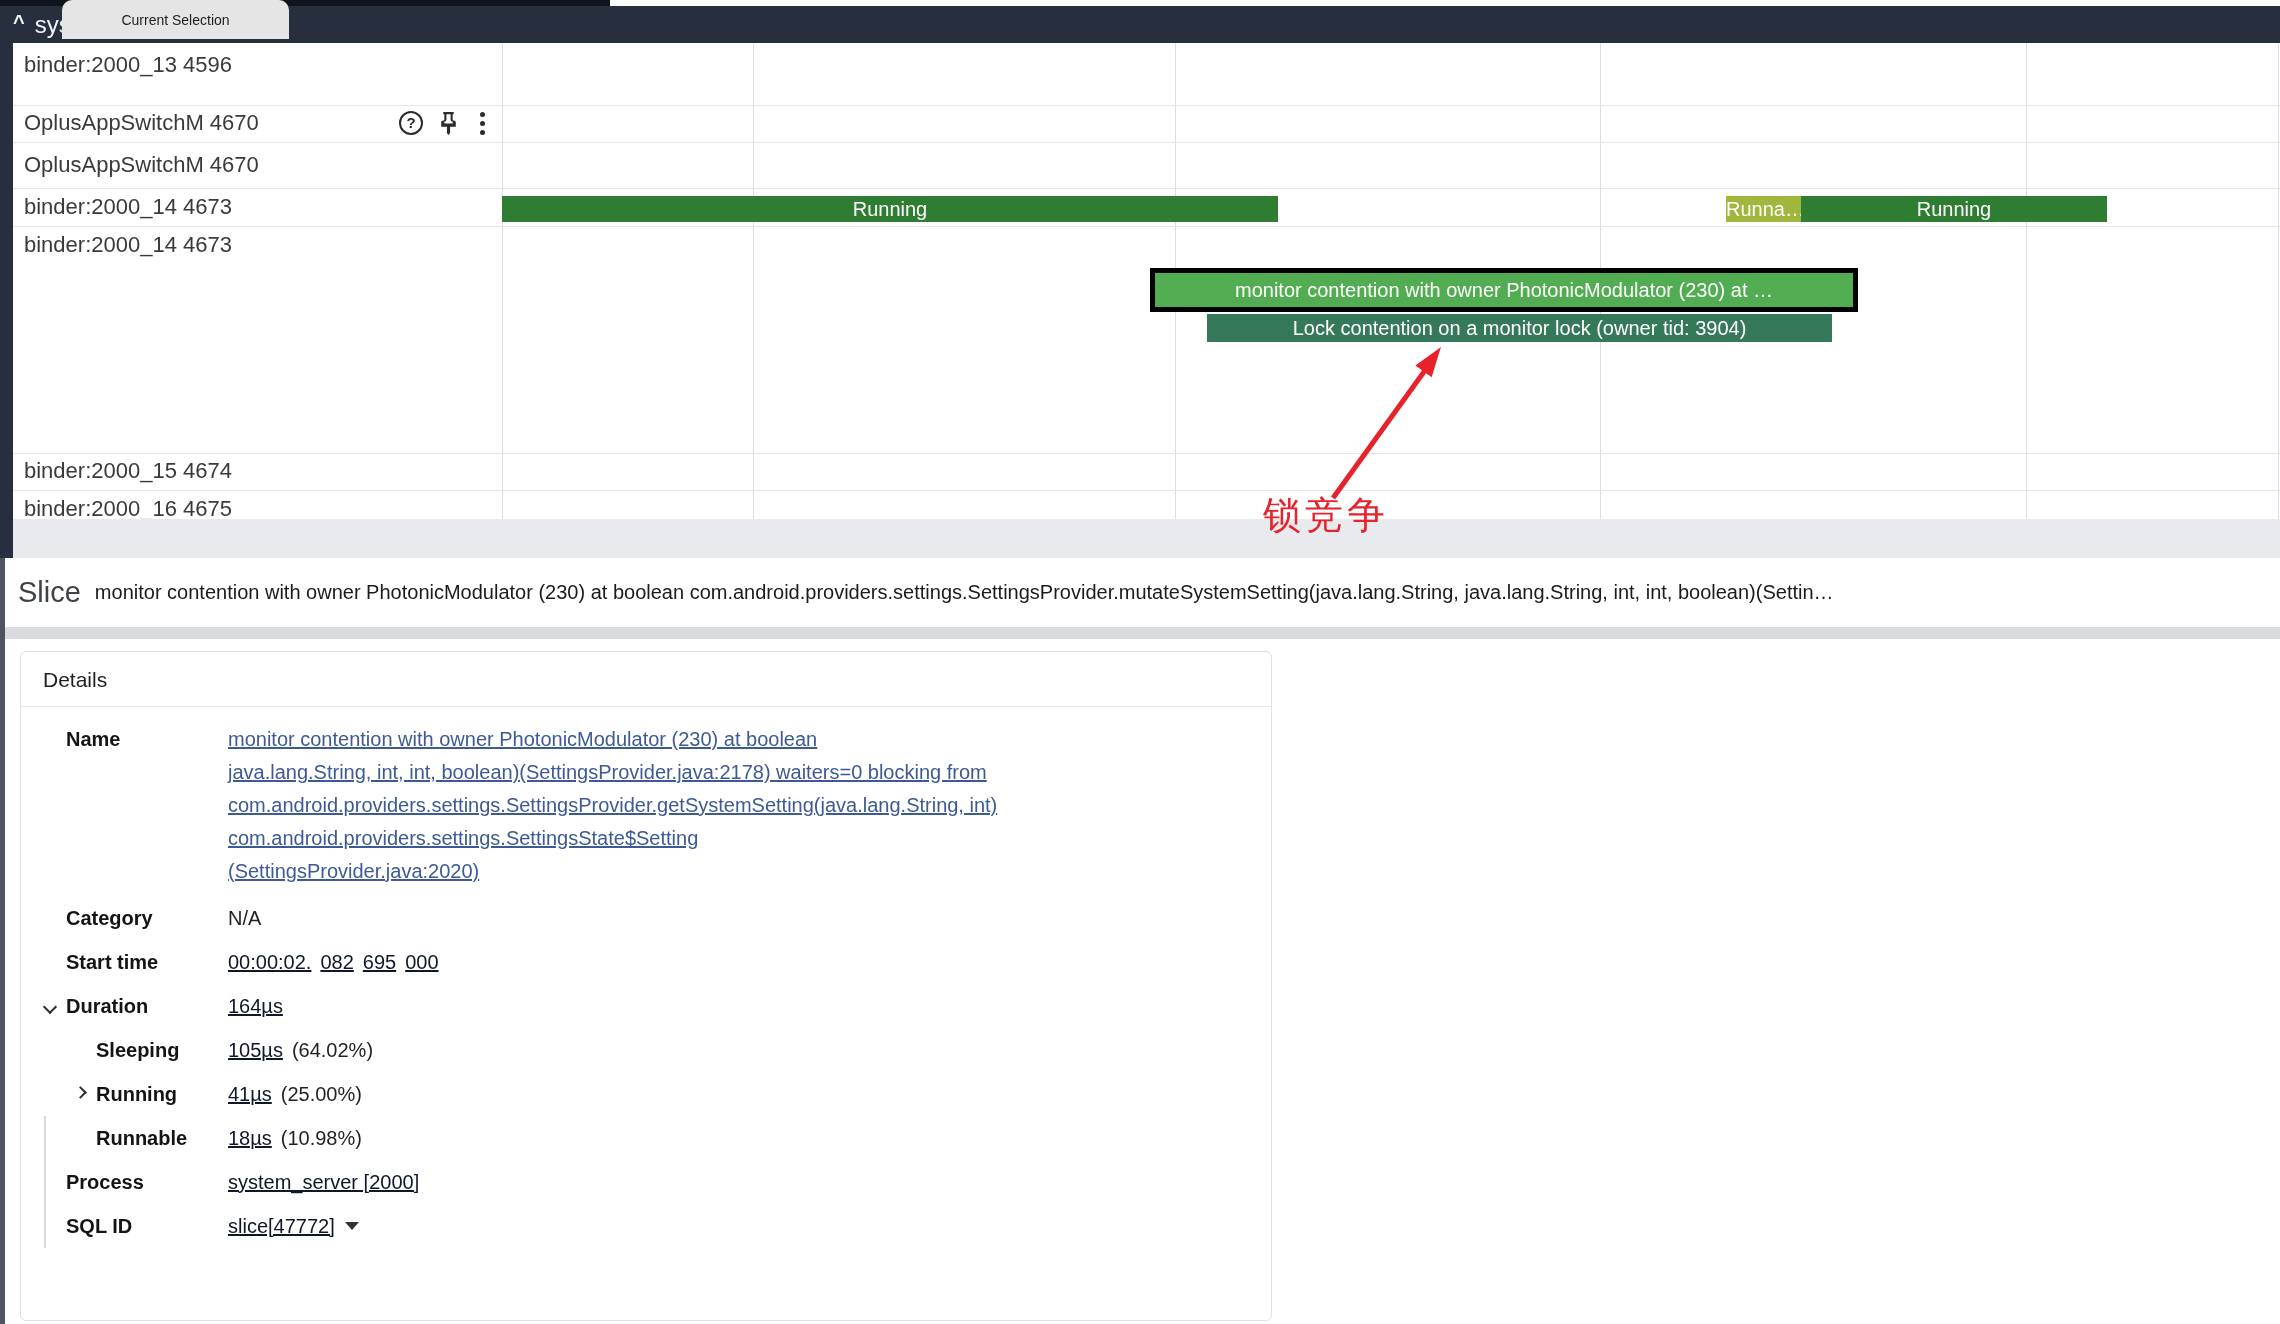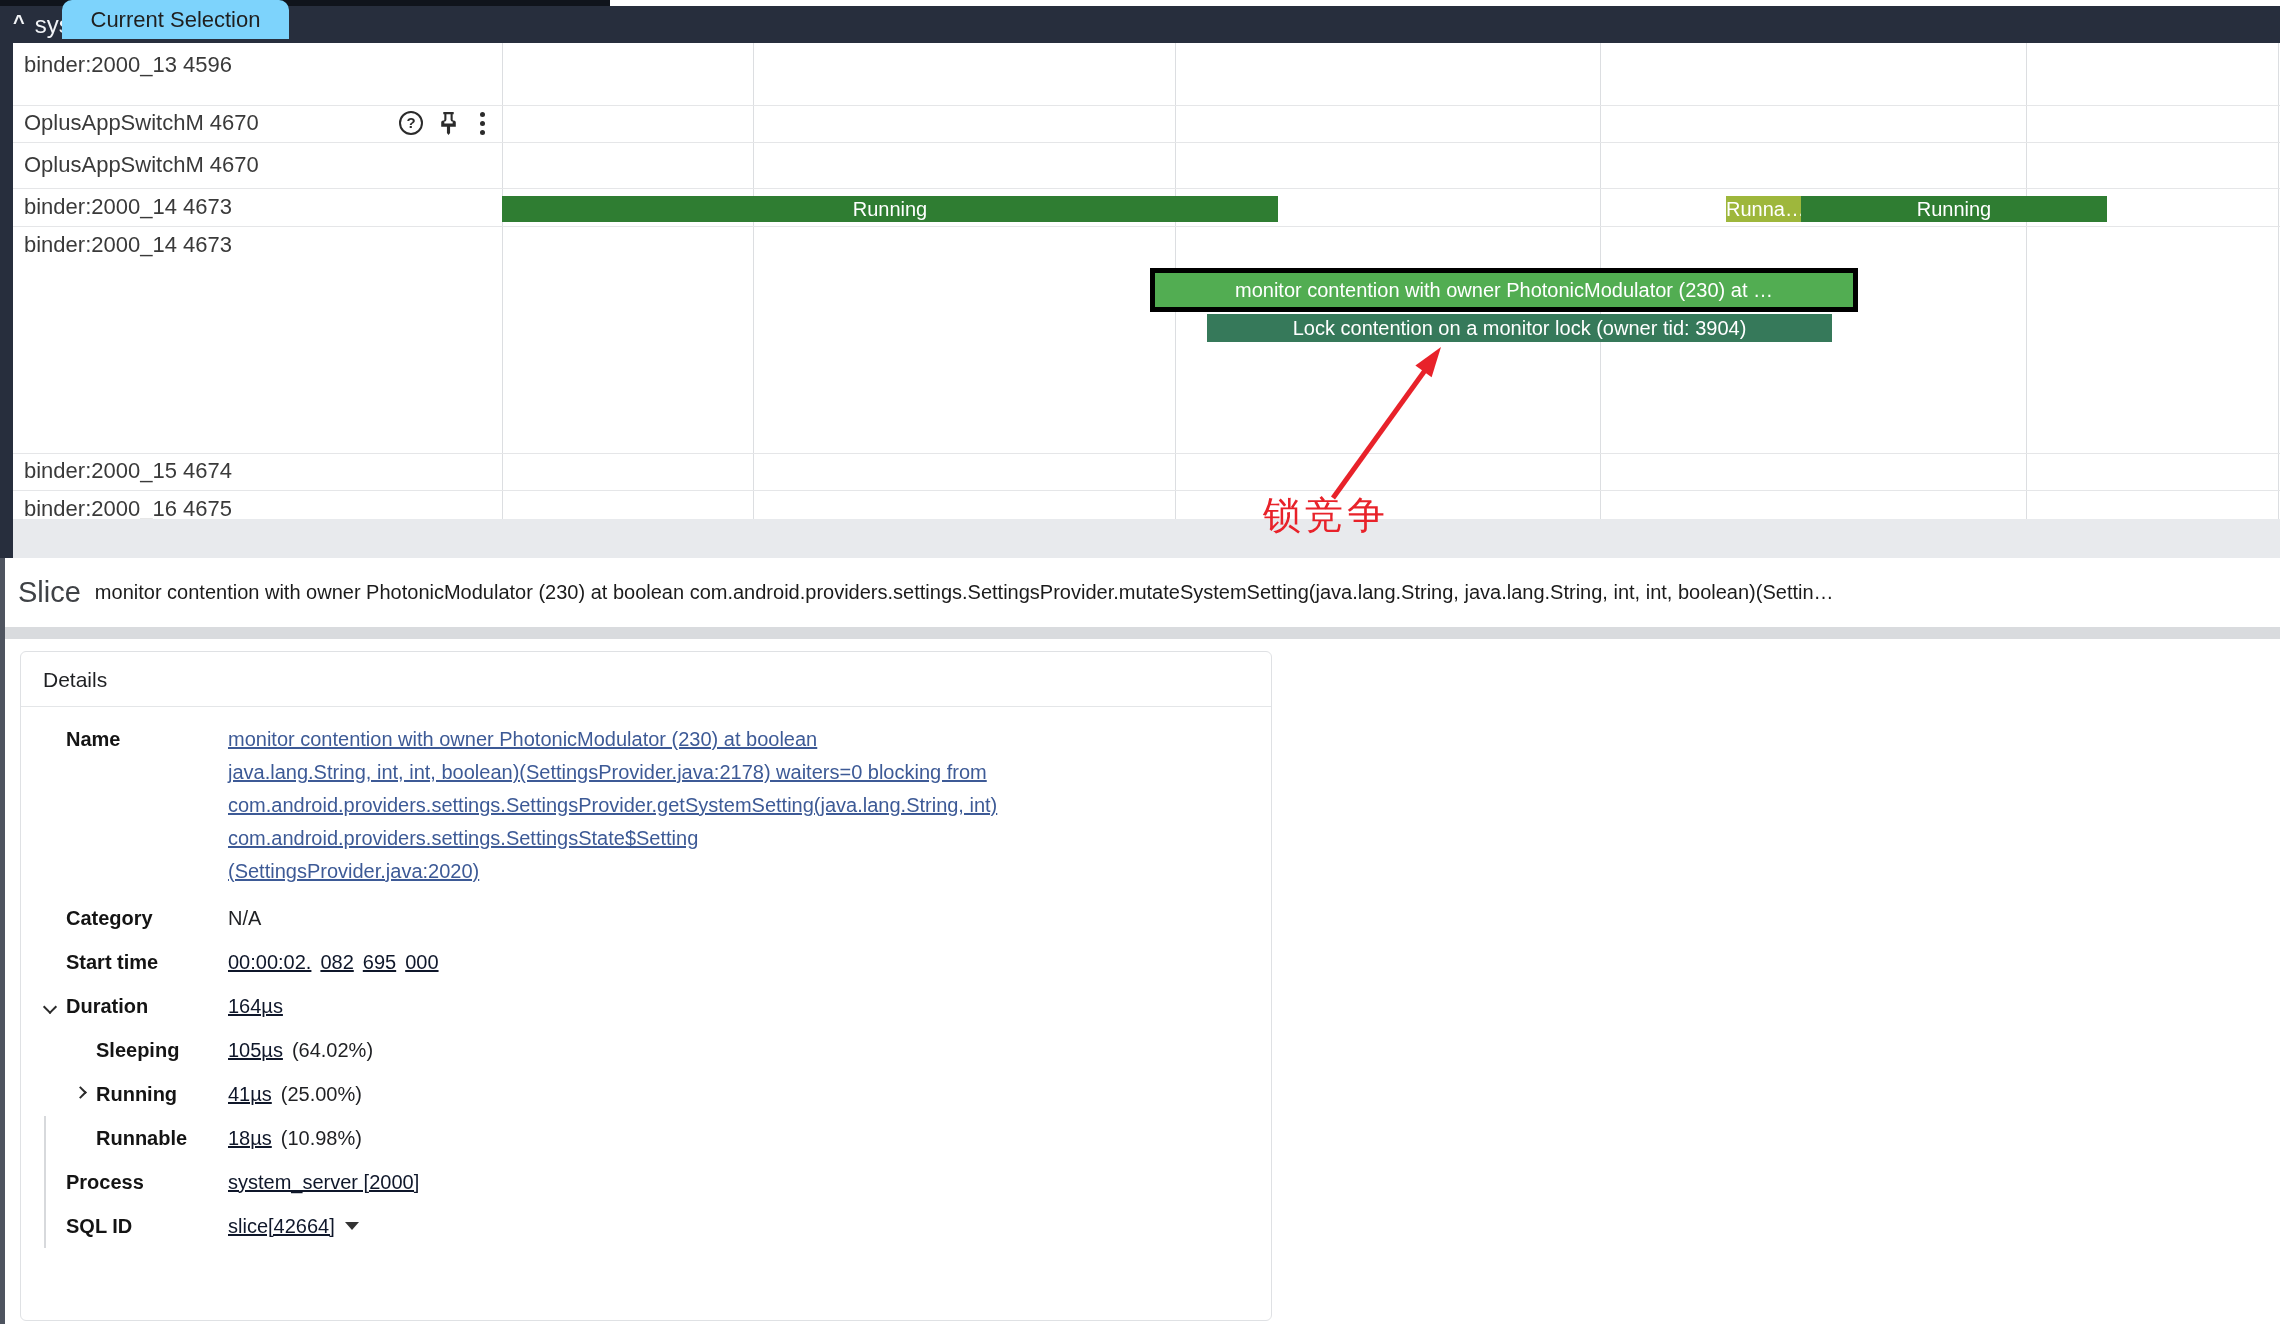--- a/index.html
+++ b/index.html
@@ -39,23 +39,23 @@
   #bar-lock { left:1207px; top:314px; width:625px; height:28px; line-height:28px; }
 
   
   #arrow-svg { position:absolute; left:0; top:0; width:2280px; height:560px; pointer-events:none; z-index:30; }
   #annotation-text { position:absolute; left:1263px; top:490px; font-size:38px; letter-spacing:4px;
     font-weight:500; z-index:31; white-space:nowrap; }
 
   
   #tab-bar { position:absolute; left:0; top:519px; width:2280px; height:39px; background:#e8eaed; z-index:20; }
   #tab-bar .rail-block { position:absolute; left:0; top:0; width:13px; height:39px; background:#272e3d; }
-  #current-tab { position:absolute; left:62px; top:0; width:227px; height:39px; background:#7dd3fc;
+  #current-tab { position:absolute; left:62px; top:0; width:227px; height:39px; background:#e5e5e5;
     border-radius:10px 10px 0 0; display:flex; align-items:center; justify-content:center;
-    font-size:22px; color:#1f1f1f; }
+    font-size:14px; color:#1f1f1f; }
   #slice-bar { position:absolute; left:0; top:558px; width:2280px; height:69px; background:#fff; z-index:20;
     display:flex; align-items:center; padding-left:18px; }
   #slice-bar .slice-word { font-size:29px; color:#3f4246; margin-right:14px; }
   #slice-bar .slice-desc { font-size:20px; color:#1b1b1b; white-space:nowrap; overflow:hidden; flex:1; padding-right:6px; }
   #panel-divider { position:absolute; left:0; top:627px; width:2280px; height:12px; background:#d9dbde; z-index:20; }
   #left-scroll-line { position:absolute; left:0; top:558px; width:5px; height:766px; background:#4e545f; z-index:25; }
 
   
   #details-card { position:absolute; left:20px; top:651px; width:1252px; height:670px; background:#fff;
     border:1px solid #dfe1e4; border-radius:6px; z-index:21; }
@@ -208,21 +208,21 @@
       </div>
 
 
       <div class="drow">
         <div class="dlabel">Process</div>
         <span class="dlink">system_server [2000]</span>
       </div>
 
       <div class="drow">
         <div class="dlabel">SQL ID</div>
-        <span class="dlink">slice[42664]</span>
+        <span class="dlink">slice[47772]</span>
         <span class="sql-caret"></span>
       </div>
 
       <div id="indent-guide" style="top:409px;height:132px"></div>
     </div>
   </div>
 
 </div>
 
 </body></html>

